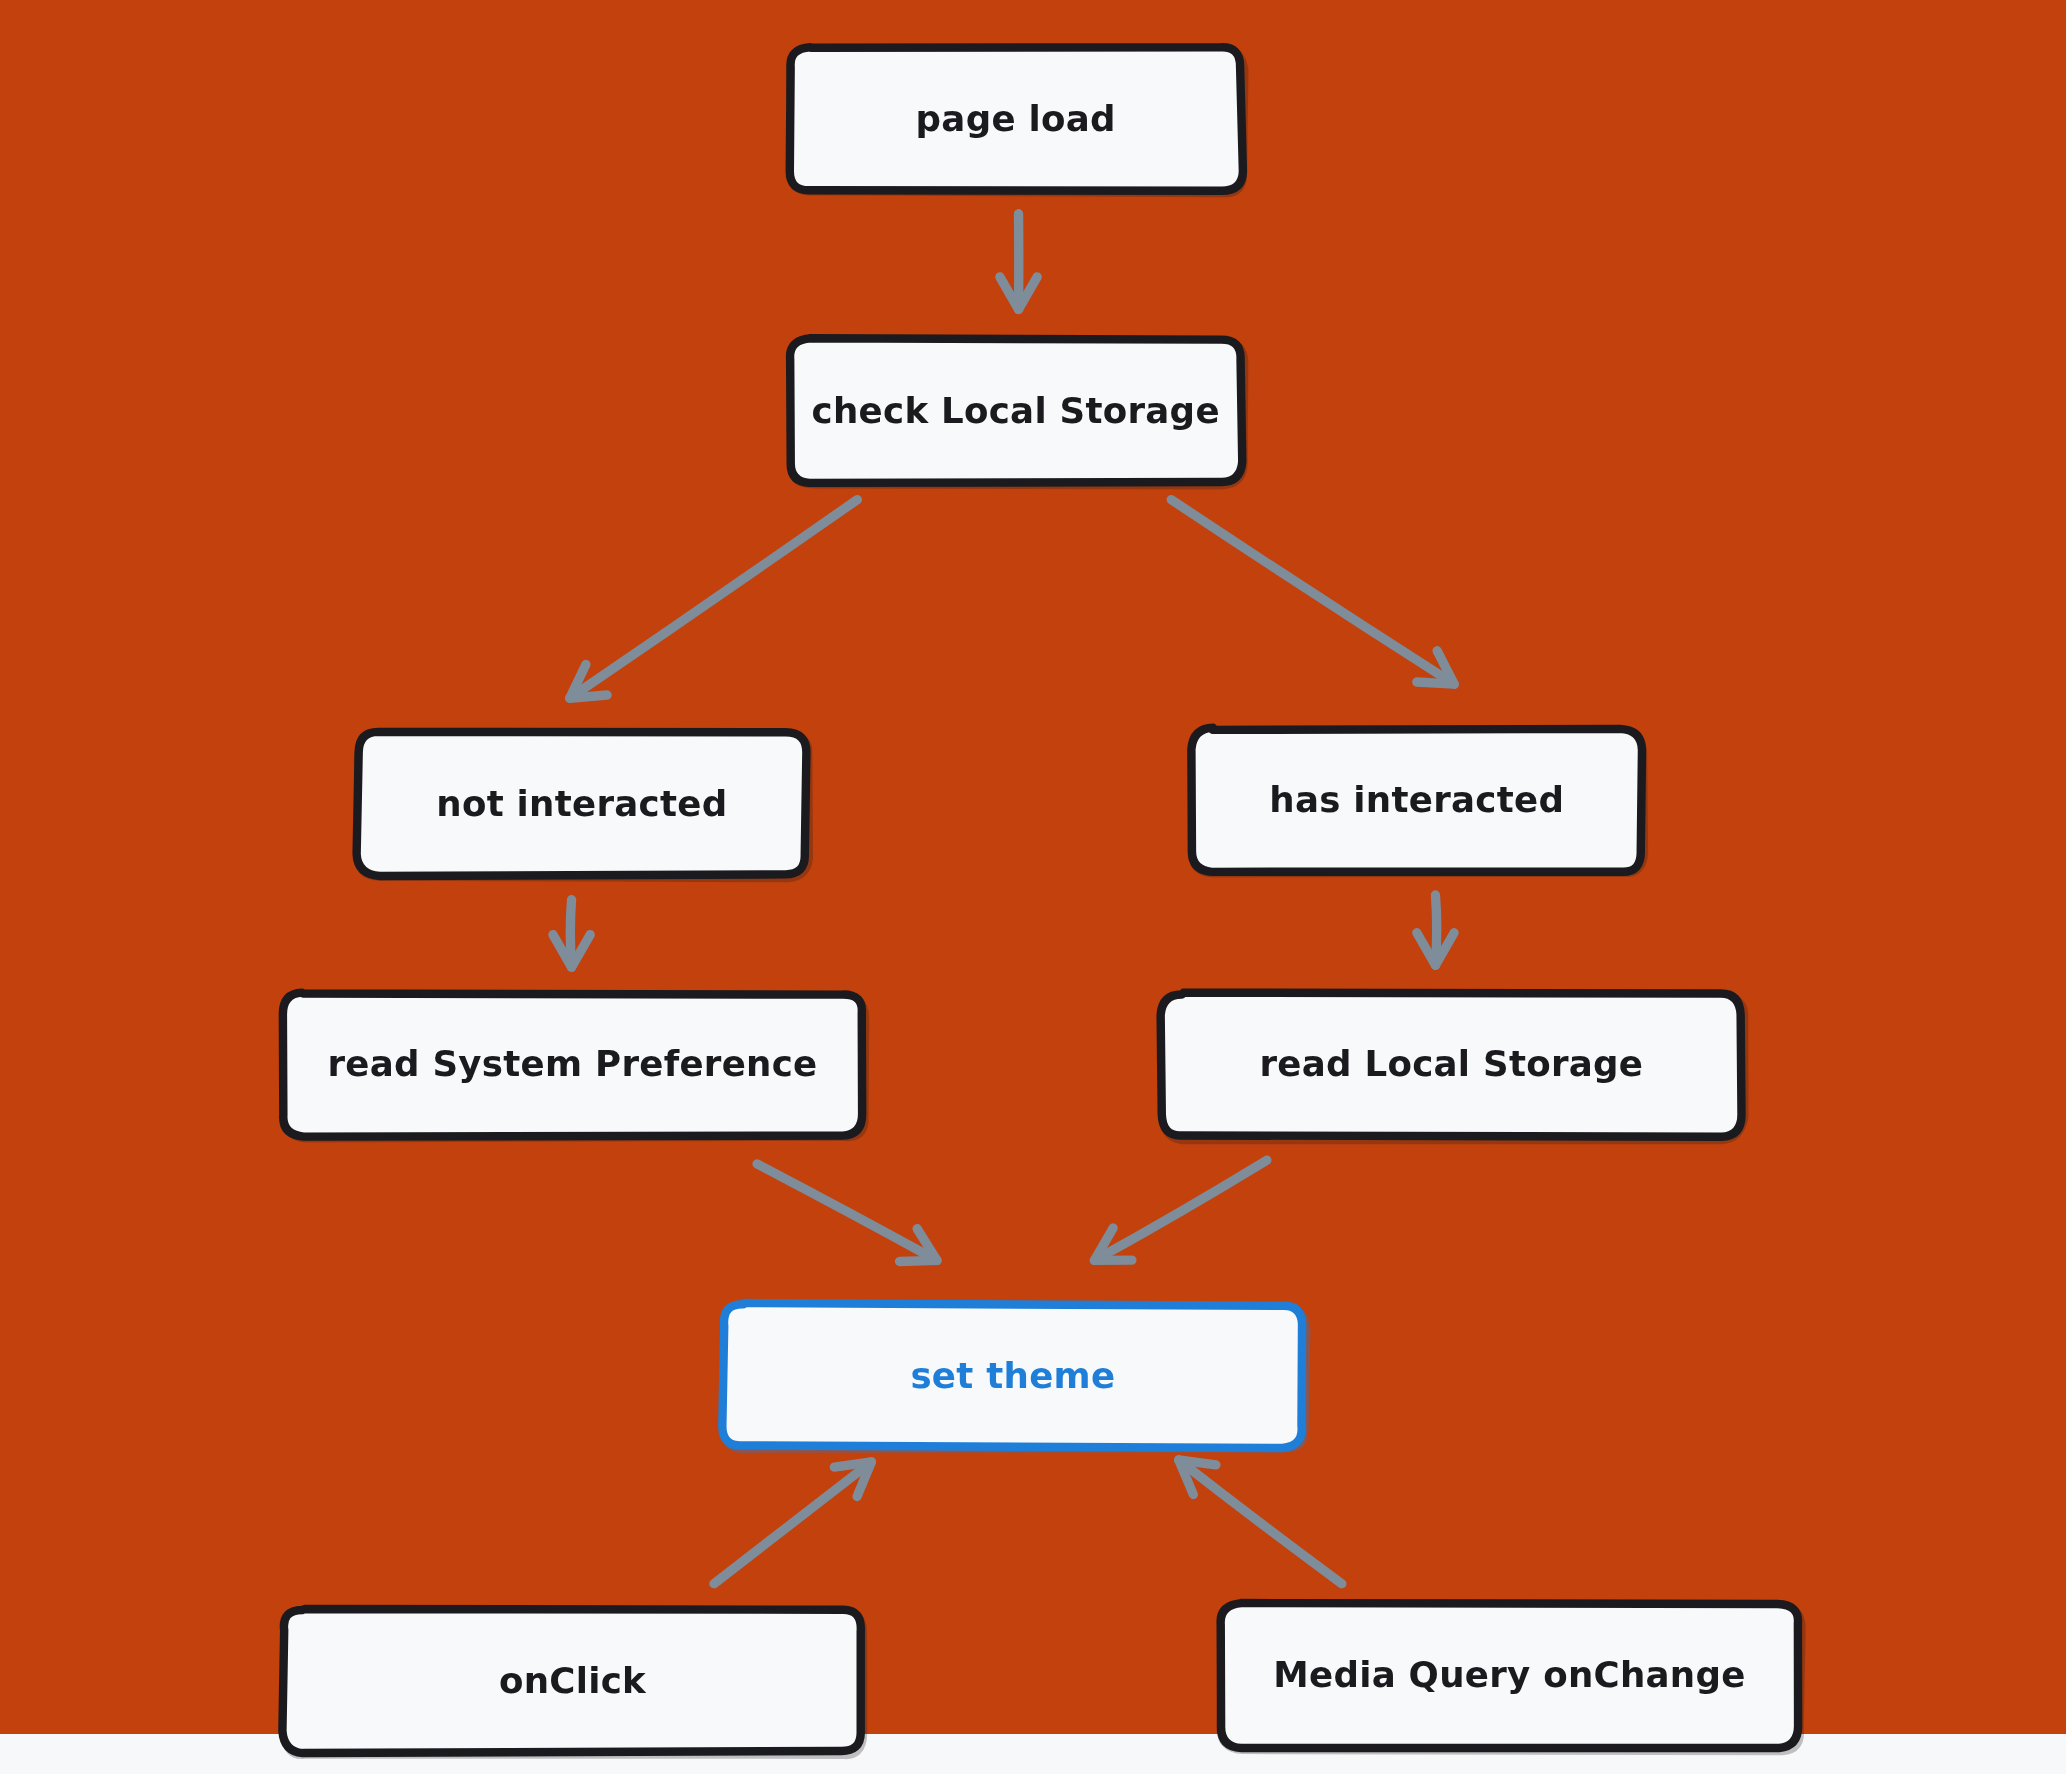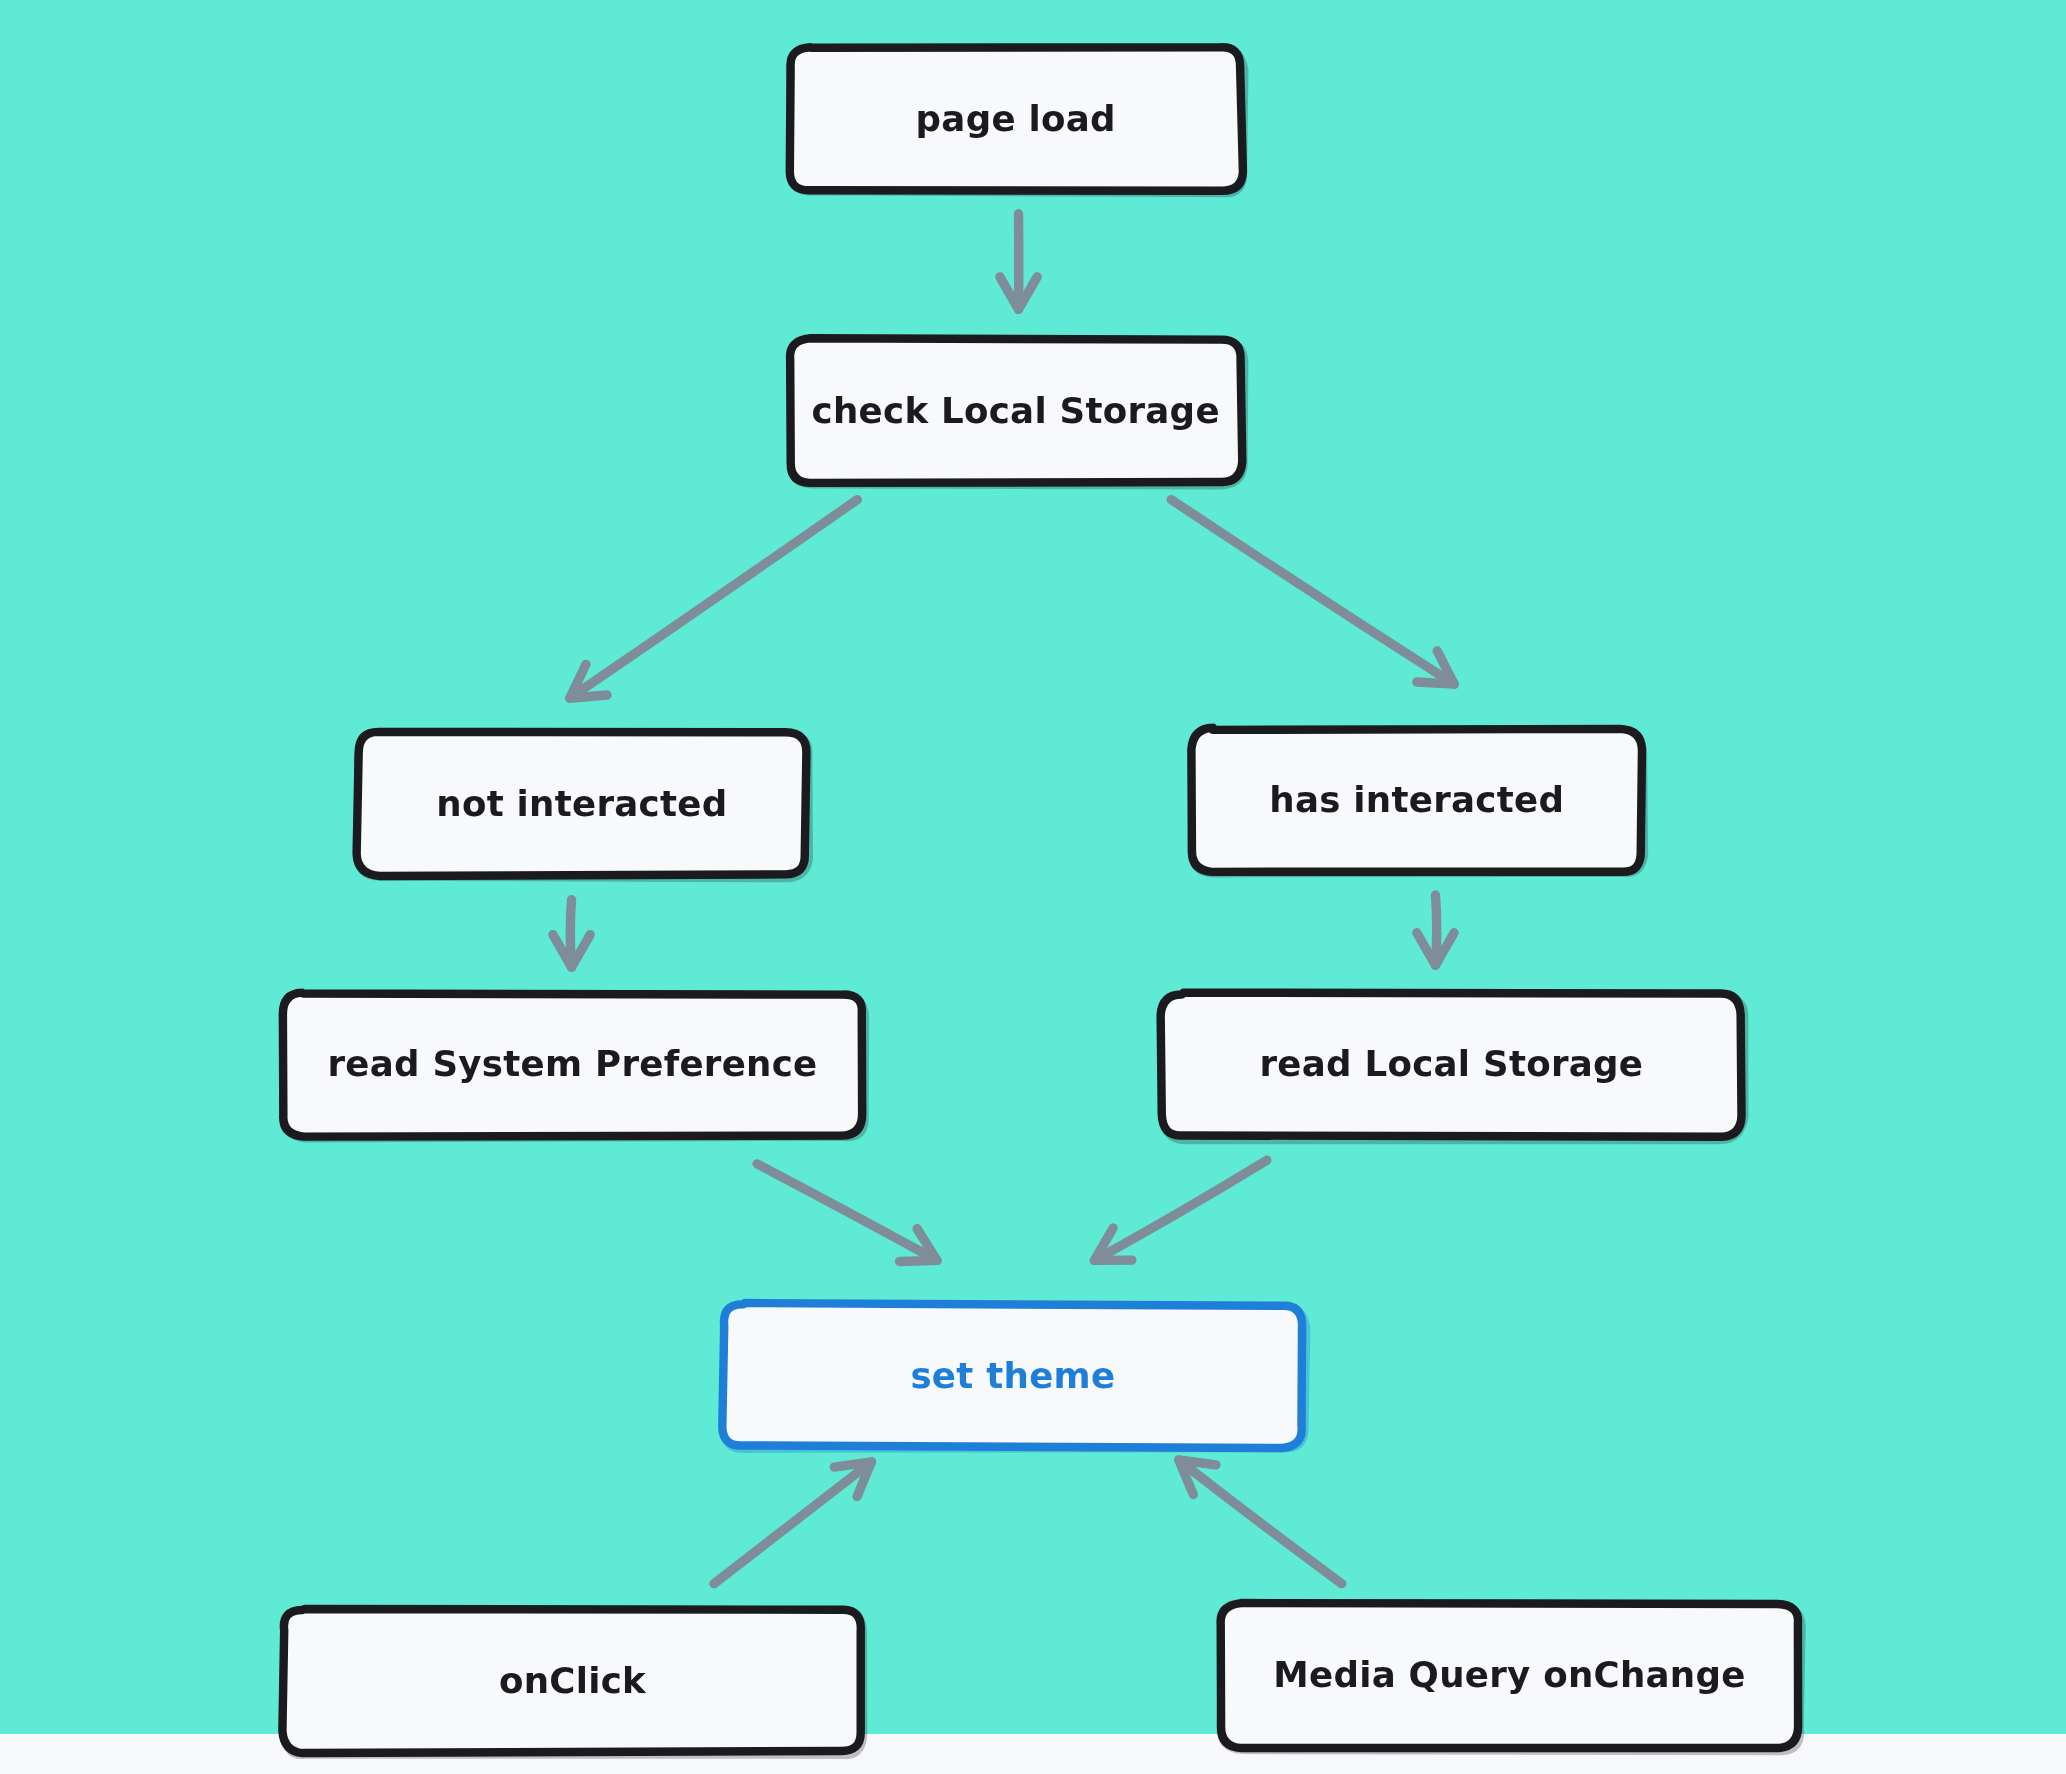--- a/index.html
+++ b/index.html
@@ -10,21 +10,21 @@
   body {
     width: 2067px;
     height: 1775px;
     font-family: "DejaVu Sans", sans-serif;
     overflow: hidden;
   }
   #canvas {
     position: relative;
     width: 2067px;
     height: 1734px;
-    background: #5eead4;
+    background: #c2410c;
   }
   #diagram-svg {
     position: absolute;
     inset: 0;
     width: 2067px;
     height: 1775px;
   }
   .node-rect {
     fill: #f8f9fb;
     stroke: #1b1b1f;

